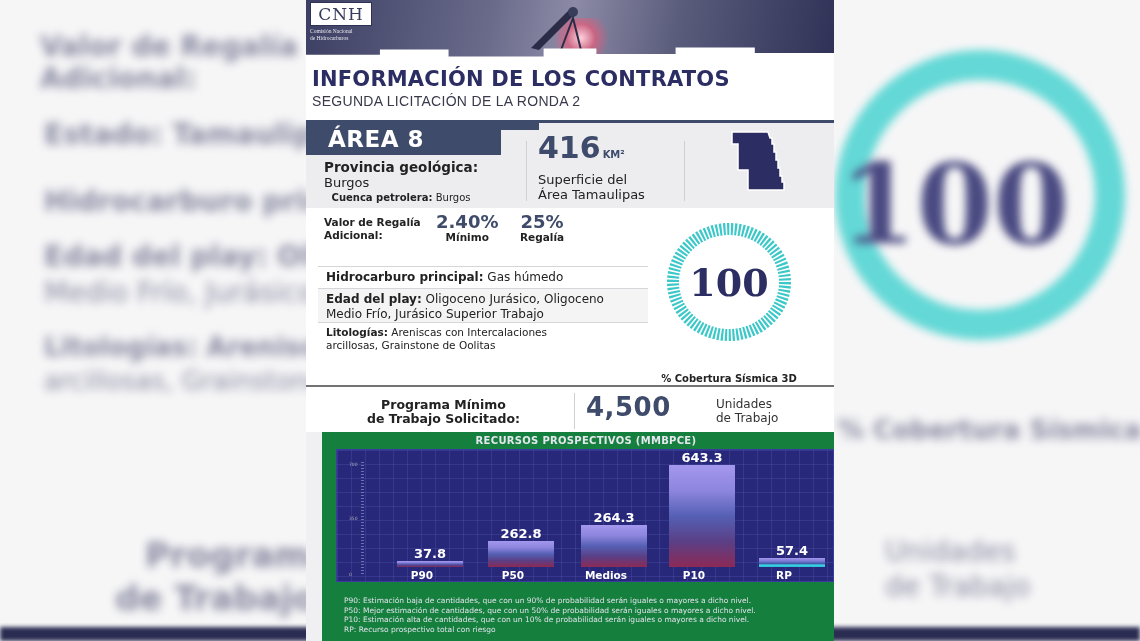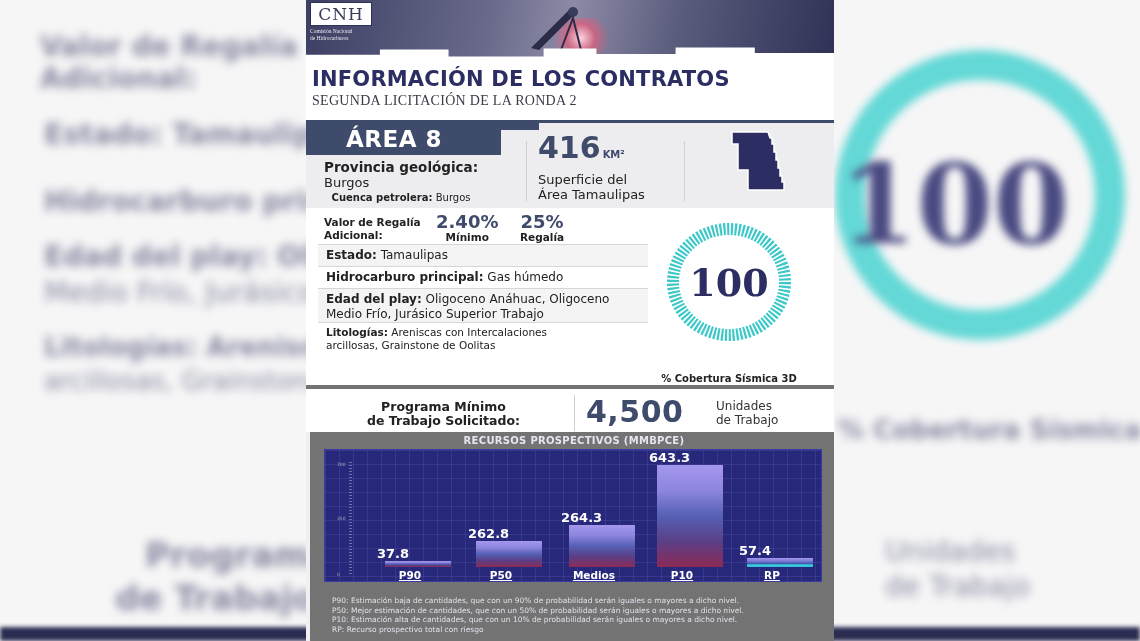--- a/index.html
+++ b/index.html
@@ -18,24 +18,24 @@
 
   .header-banner { position: relative; height: 62px; background: linear-gradient(100deg, #3c3f63 0%, #6a6b8b 35%, #8c8aa6 50%, #5a5c7c 70%, #2f3156 100%); overflow: hidden; }
   .header-banner .skyline { position: absolute; left: 0; right: 0; bottom: 0; height: 18px; background: #ffffff; clip-path: polygon(0 60%, 14% 60%, 14% 30%, 27% 30%, 27% 70%, 45% 70%, 45% 25%, 55% 25%, 55% 55%, 70% 55%, 70% 20%, 85% 20%, 85% 50%, 100% 50%, 100% 100%, 0 100%); }
   .header-banner .rig { position: absolute; left: 215px; top: 4px; width: 80px; height: 48px; }
   .header-banner .glow { position: absolute; left: 240px; top: 18px; width: 70px; height: 40px; background: radial-gradient(circle, #ffd0dc 0%, rgba(230,90,120,0.7) 35%, rgba(0,0,0,0) 70%); }
   .logo-box { position: absolute; left: 4px; top: 2px; width: 62px; height: 24px; background: #fff; border: 1px solid #2f3156; color: #3a3c5e; font-family: "DejaVu Serif", serif; font-size: 17px; display: flex; align-items: center; justify-content: center; letter-spacing: 1px; }
   .logo-sub { position: absolute; left: 4px; top: 28px; color: #e8e8f0; font-size: 5.5px; line-height: 7px; font-family: "Liberation Serif", serif; }
 
   .title-block { background: #fff; height: 58px; padding: 4px 0 0 6px; }
   .main-title { font-family: "DejaVu Sans", sans-serif; font-weight: bold; font-size: 21px; color: #2c2e63; letter-spacing: 0.2px; line-height: 26px; }
-  .sub-title { font-family: Liberation Serif, serif; font-size: 14px; color: #3a3a4a; line-height: 18px; letter-spacing: 0.3px; }
+  .sub-title { font-family: Liberation Sans, sans-serif; font-size: 14px; color: #3a3a4a; line-height: 18px; letter-spacing: 0.3px; }
 
   .area-band { position: relative; height: 88px; background: #ededf0; border-top: 3px solid #3f4b6a; }
-  .area-tab { position: absolute; left: 0; top: 0; width: 195px; height: 32px; background: #3f4b6a; color: #fff; font-weight: bold; font-size: 23px; display: flex; align-items: center; padding-left: 40px; letter-spacing: 0.5px; }
+  .area-tab { position: absolute; left: 0; top: 0; width: 195px; height: 32px; background: #3f4b6a; color: #fff; font-weight: bold; font-size: 23px; display: flex; align-items: center; padding-left: 22px; letter-spacing: 0.5px; }
   .area-tab-step { position: absolute; left: 195px; top: -3px; width: 38px; height: 10px; background: #3f4b6a; }
   .prov { position: absolute; left: 18px; top: 37px; color: #222; }
   .prov .p1 { font-weight: bold; font-size: 13.5px; line-height: 15px; }
   .prov .p2 { font-size: 13px; line-height: 15px; }
   .prov .p3 { font-size: 10px; line-height: 16px; text-align: center; }
   .prov .p3 b { font-weight: bold; }
   .vsep { position: absolute; top: 18px; width: 1px; height: 60px; background: #cfcfd4; }
   .sup-block { position: absolute; left: 232px; top: 8px; width: 140px; color: #222; }
   .sup-num { font-family: "DejaVu Sans", sans-serif; font-weight: bold; font-size: 30px; color: #3f4b6a; line-height: 34px; }
   .sup-num small { font-size: 10px; font-weight: bold; margin-left: 2px; }
@@ -49,39 +49,39 @@
   .roy .val .n { font-weight: bold; font-size: 18px; line-height: 20px; }
   .roy .val .c { font-weight: bold; font-size: 10.5px; line-height: 10px; color: #222; }
   .row { position: absolute; left: 12px; width: 330px; border-top: 1px solid #d6d6da; padding: 3px 0 0 8px; font-size: 12px; line-height: 15px; color: #222; background: #f4f4f5; }
   .row b { font-weight: bold; }
   .row.white { background: #fff; }
   .row.small { font-size: 10.5px; line-height: 13px; }
 
   .gauge { position: absolute; left: 358px; top: 12px; width: 130px; height: 124px; }
   .gauge-lbl { position: absolute; left: 343px; top: 142px; width: 160px; text-align: center; font-weight: bold; font-size: 10px; color: #222; margin-top: 23px; }
 
-  .pmt { position: relative; height: 47px; background: #fff; border-top: 4px solid #737373; }
+  .pmt { position: relative; height: 47px; background: #fff; border-top: 2px solid #737373; }
   .pmt-lbl { position: absolute; left: 30px; top: 11px; width: 215px; text-align: center; font-weight: bold; font-size: 12.5px; line-height: 14px; color: #222; }
   .pmt-sep { position: absolute; left: 268px; top: 6px; width: 1px; height: 36px; background: #cfcfd4; }
-  .pmt-num { position: absolute; left: 280px; top: 5px; font-weight: bold; font-size: 30px; color: #3f4b6a; letter-spacing: 0.5px; }
+  .pmt-num { position: absolute; left: 280px; top: 5px; font-weight: bold; font-size: 26px; color: #3f4b6a; letter-spacing: 0.5px; }
   .pmt-unit { position: absolute; left: 410px; top: 10px; font-size: 12px; line-height: 14px; color: #333; }
 
-  .chart-panel { position: absolute; left: 4px; top: 432px; width: 528px; height: 209px; background: #737373; }
+  .chart-panel { position: absolute; left: 16px; top: 432px; width: 528px; height: 209px; background: #15803d; }
   .chart-title { position: absolute; left: 0; top: 3px; width: 100%; text-align: center; color: #e6e6f0; font-weight: bold; font-size: 10px; letter-spacing: 0.3px; }
   .plot { position: absolute; left: 14px; top: 17px; width: 498px; height: 133px; background-color: #28287a;
           background-image: linear-gradient(rgba(120,120,220,0.18) 1px, transparent 1px), linear-gradient(90deg, rgba(120,120,220,0.18) 1px, transparent 1px);
           background-size: 14px 14px; border: 1px solid #3a3aa0; }
   .axis { position: absolute; left: 12px; top: 10px; width: 16px; height: 122px; }
   .axis .tk { position: absolute; left: 0; font-size: 4.5px; color: #aab; }
   .axis .ruler { position: absolute; left: 12px; top: 2px; width: 3px; height: 114px; background-image: linear-gradient(#9aa0d8 1px, transparent 1px); background-size: 3px 3px; opacity: 0.6; }
-  .bar-wrap { position: absolute; bottom: 14px; width: 82px; }
+  .bar-wrap { position: absolute; bottom: 14px; width: 82px; text-align: center; }
   .bar { width: 66px; background: linear-gradient(180deg, #a497ee 0%, #8d85de 25%, #5560b4 50%, #5a3f86 75%, #8c2a56 100%); margin: 0 auto; }
   .bar.rp { background: linear-gradient(180deg, #a497ee 0%, #7275cf 40%, #4258a8 60%, #37d6e2 80%, #2eb8d6 100%); }
   .bar-val { color: #fff; font-weight: bold; font-size: 13px; line-height: 15px; }
-  .bar-cat { position: absolute; bottom: 0; width: 66px; text-align: center; color: #fff; font-weight: bold; font-size: 10.5px; text-decoration: underline; }
+  .bar-cat { position: absolute; bottom: 0; width: 66px; text-align: center; color: #fff; font-weight: bold; font-size: 10.5px; }
   .notes { position: absolute; left: 22px; top: 164px; color: #e0e0ea; font-size: 7.5px; line-height: 9.5px; }
 </style>
 </head>
 <body>
 
 <div class="bg-blur">
   <div class="ghost" style="left:40px;top:30px;font-size:28px;">Valor de Regalía</div>
   <div class="ghost" style="left:40px;top:62px;font-size:28px;">Adicional:</div>
   <div class="ghost" style="left:44px;top:118px;font-size:28px;">Estado: Tamaulipas</div>
   <div class="ghost" style="left:44px;top:185px;font-size:28px;">Hidrocarburo principal</div>
@@ -150,28 +150,25 @@
       <div class="val" style="left:112px;">
         <div class="n">2.40%</div>
         <div class="c">Mínimo</div>
       </div>
       <div class="val" style="left:196px;">
         <div class="n">25%</div>
         <div class="c">Regalía</div>
       </div>
     </div>
 
-    <div class="row" style="top:36px;height:22px;">
-      <b>Estado:</b> <span>Tamaulipas</span>
-    </div>
     <div class="row white" style="top:58px;height:22px;">
       <b>Hidrocarburo principal:</b> <span>Gas húmedo</span>
     </div>
     <div class="row" style="top:80px;height:34px;">
-      <b>Edad del play:</b> <span>Oligoceno Anáhuac, Oligoceno</span><br>
+      <b>Edad del play:</b> <span>Oligoceno Jurásico, Oligoceno</span><br>
       <span>Medio Frío, Jurásico Superior Trabajo</span>
     </div>
     <div class="row white small" style="top:114px;height:32px;">
       <b>Litologías:</b> <span>Areniscas con Intercalaciones</span><br>
       <span>arcillosas, Grainstone de Oolitas</span>
     </div>
 
     <svg class="gauge" viewBox="0 0 130 124">
       <ellipse cx="65" cy="62" rx="56" ry="53" fill="none" stroke="#3cc8c8" stroke-width="12" stroke-dasharray="2.2 1.6"></ellipse>
       <text x="65" y="76" text-anchor="middle" font-family="DejaVu Serif, serif" font-weight="bold" font-size="38" fill="#2c2e63">100</text>

